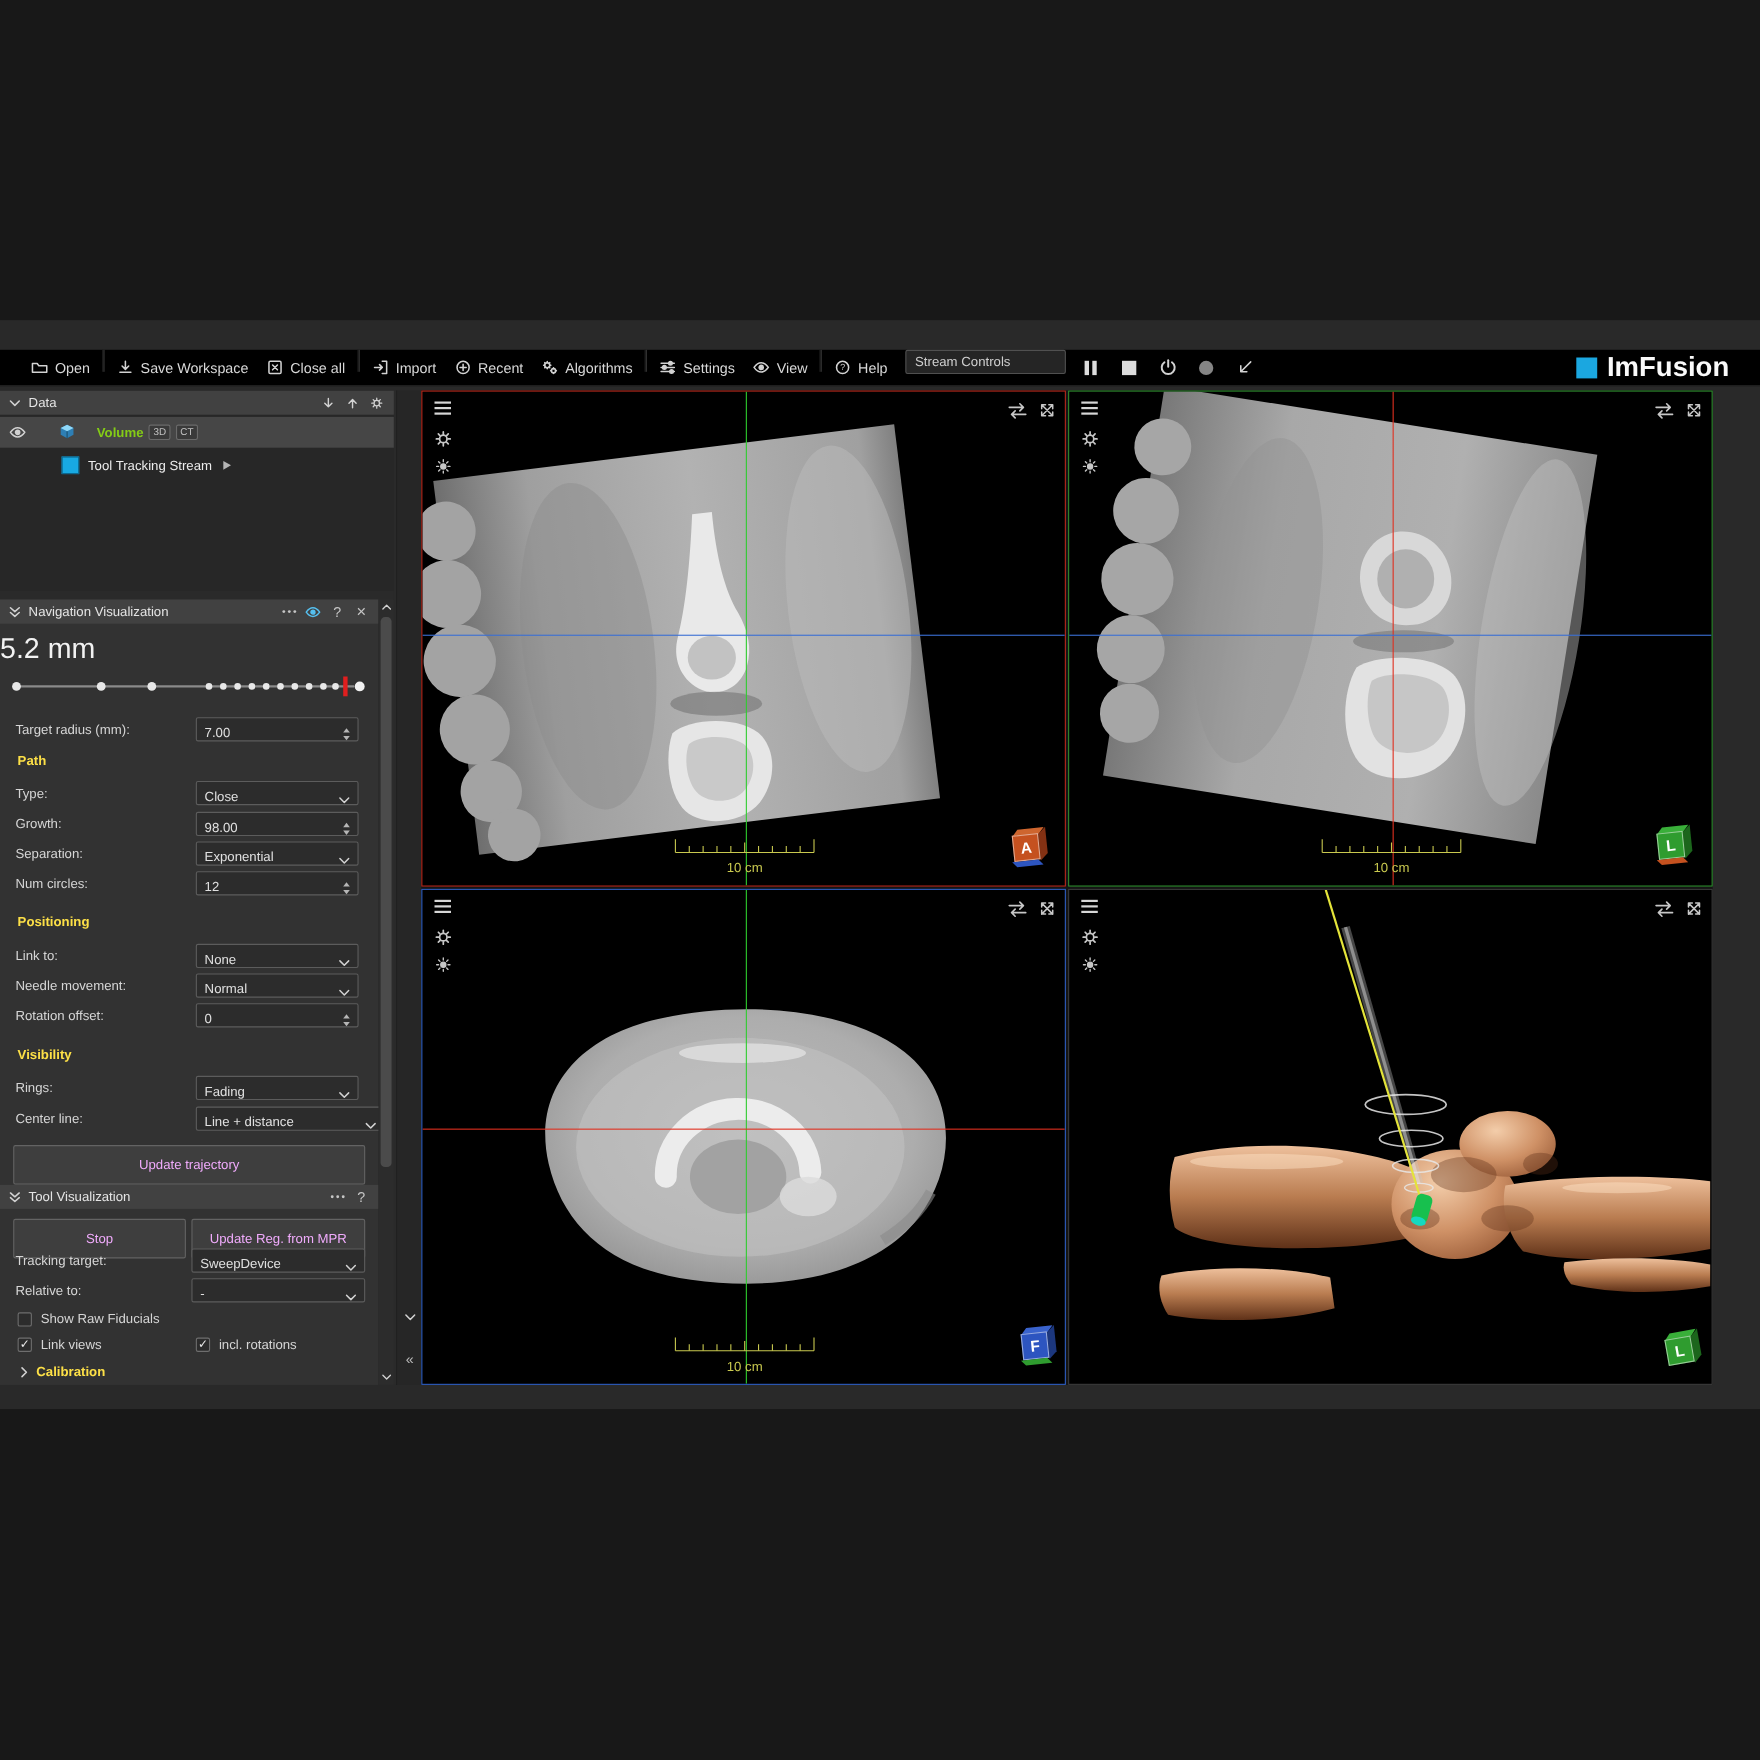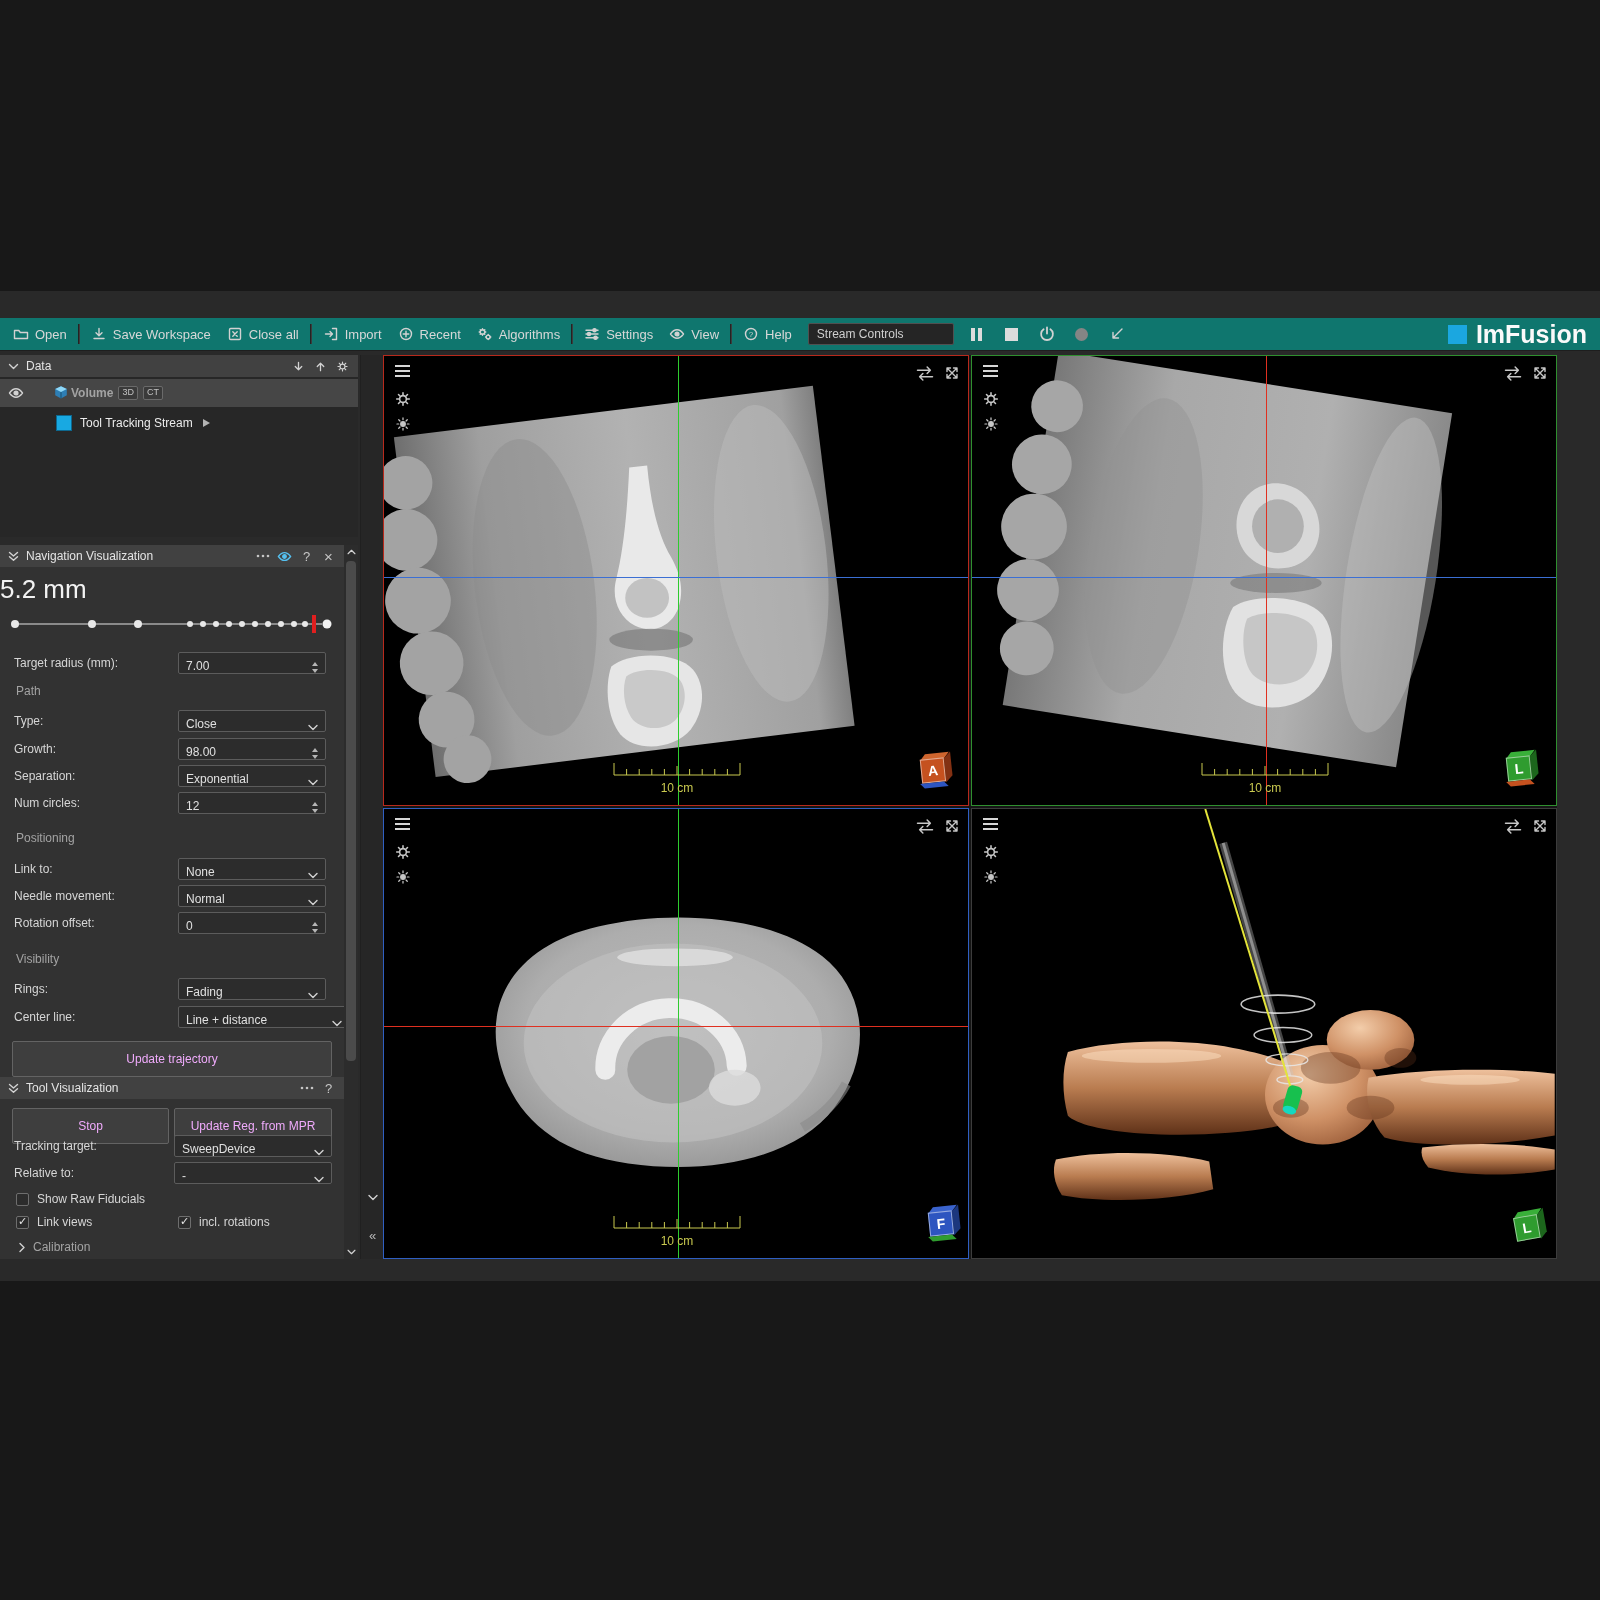--- a/index.html
+++ b/index.html
@@ -7,21 +7,21 @@
 .screen{position:relative;width:1600px;height:1600px;background:#181818}
 .app{position:absolute;left:0;top:291px;width:1600px;height:990px;background:#292929}
 
 .titlebar{position:absolute;left:0;top:0;width:100%;height:26px;background:#2b2b2b;border-bottom:1px solid #1f1f1f}
 .titlebar .title{display:block;text-align:center;line-height:25px;font-size:13px;color:#e6e6e6}
 .winbtns{position:absolute;right:8px;top:0;height:26px;display:flex;align-items:center;gap:15px}
 .winbtn{color:#c9c9c9;display:flex;align-items:center;justify-content:center}
 .minbar{display:block;width:10px;height:2px;background:#c9c9c9}
 .closebtn{width:17px;height:17px;border-radius:50%;background:#e8802a;color:#fff;font-size:11px;font-weight:bold;display:flex;align-items:center;justify-content:center}
 
-.toolbar{position:absolute;left:0;top:27px;width:100%;height:33px;background:#0f766e;border-bottom:1px solid #1e1e1e;display:flex;align-items:center;padding:0 5px;font-size:13px;color:#d8d8d8}
+.toolbar{position:absolute;left:0;top:27px;width:100%;height:33px;background:#000000;border-bottom:1px solid #1e1e1e;display:flex;padding:0 20px;font-size:13px;color:#d8d8d8}
 .tbtn{display:flex;align-items:center;gap:6px;padding:5px 8px;border-radius:2px;white-space:nowrap}
 .tsep{width:2px;height:20px;border-left:1px solid #232323;border-right:1px solid #3c3c3c;margin:0 3px}
 .ticon{width:16px;height:16px;flex:0 0 auto}
 .stream-box{width:146px;height:22px;background:#252525;border:1px solid #505050;border-radius:2px;display:flex;align-items:center;padding:0 8px;font-size:12px;color:#cfcfcf;margin:0 10px 0 8px}
 .transport{display:flex;align-items:center;gap:9px}
 .tpbtn{width:26px;height:26px;display:flex;align-items:center;justify-content:center;border-radius:2px}
 .pause-bars{display:flex;gap:3px}
 .pause-bars i{display:block;width:4px;height:13px;background:#dcdcdc}
 .stop-sq{width:13px;height:13px;background:#dcdcdc}
 .rec-dot{width:13px;height:13px;border-radius:50%;background:#858585}
@@ -29,27 +29,27 @@
 .logo-sq{width:19px;height:19px;background:#1ba7e0}
 .logo-text{font-size:25px;font-weight:bold;color:#fafafa}
 
 .sidebar{position:absolute;left:0;top:64px;width:360px;height:904px;background:#2a2a2a;overflow:hidden}
 .bgblock{position:absolute}
 .panel-hdr{position:absolute;height:22px;background:#414141;display:flex;align-items:center;gap:7px;padding:0 8px;font-size:12px;color:#e4e4e4}
 .panel-hdr .spacer{flex:1}
 .hicon{width:15px;height:15px;display:flex;align-items:center;justify-content:center;color:#c6c6c6;font-size:13px;line-height:1}
 .data-row{position:absolute;left:0;width:358px;height:28px;display:flex;align-items:center;font-size:12px;padding-left:8px}
 .data-row.selected{background:#464646}
-.vol-label{color:#a3a3a3;font-weight:bold;margin-left:1px}
+.vol-label{color:#84cc16;font-weight:bold;margin-left:18px}
 .stream-label{color:#ececec;font-weight:normal;margin-left:8px}
 .badge{font-size:9px;color:#c2c2c2;border:1px solid #6a6a6a;background:#3a3a3a;border-radius:2px;padding:1px 3px;margin-left:5px;line-height:1.1}
 .play-tri{width:0;height:0;border-left:7px solid #b4b4b4;border-top:4.5px solid transparent;border-bottom:4.5px solid transparent;margin-left:10px}
 .stream-ic{width:16px;height:16px;background:#18a9e2;border:1px solid #0d688f;display:block}
 .bigval{position:absolute;left:0;width:340px;text-align:left;font-size:26px;color:#f2f2f2}
-.sect{position:absolute;left:16px;font-size:12px;font-weight:normal;color:#a3a3a3}
+.sect{position:absolute;left:16px;font-size:12px;font-weight:bold;color:#fde047}
 .frow-label{position:absolute;left:14px;font-size:12px;color:#d6d6d6;line-height:22px;white-space:nowrap}
 .ctl{position:absolute;height:22px;background:#2c2c2c;border:1px solid #5c5c5c;border-radius:2px;font-size:12px;color:#e0e0e0;display:flex;align-items:flex-end;padding:0 7px}
 .ctl .txt{white-space:nowrap;overflow:hidden}
 .ctl .tail{margin-left:auto;display:flex;align-items:center}
 .spin-arrows{display:flex;flex-direction:column;gap:3px;margin-left:auto}
 .tri-up{width:0;height:0;border-left:3.5px solid transparent;border-right:3.5px solid transparent;border-bottom:4px solid #b6b6b6}
 .tri-dn{width:0;height:0;border-left:3.5px solid transparent;border-right:3.5px solid transparent;border-top:4px solid #b6b6b6}
 .btn{position:absolute;height:36px;background:#3e3e3e;border:1px solid #636363;border-radius:2px;font-size:12px;color:#f0abfc;display:flex;align-items:center;justify-content:center;white-space:nowrap}
 .checkbox{position:absolute;width:13px;height:13px;background:#2c2c2c;border:1px solid #6e6e6e;border-radius:2px}
 .checkbox.checked::after{content:"✓";position:absolute;left:1px;top:-2px;font-size:11px;color:#e8e8e8}

